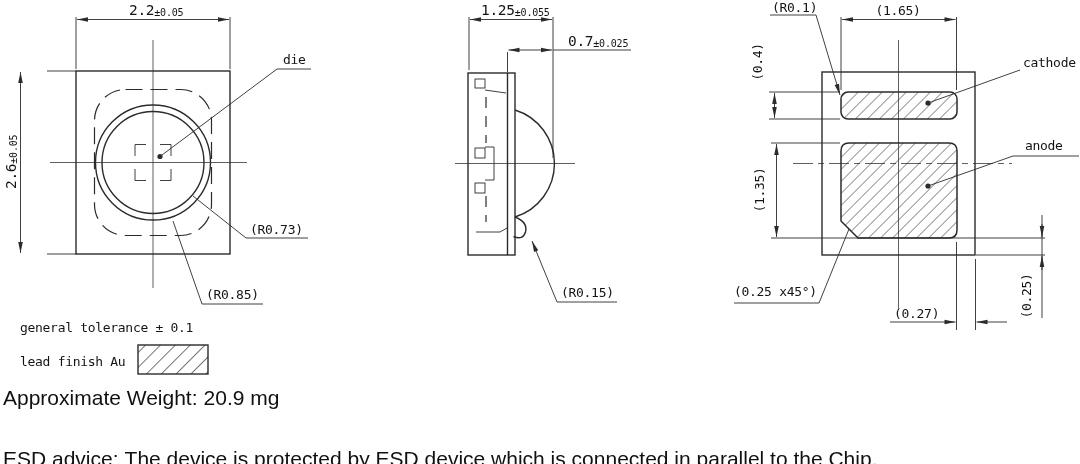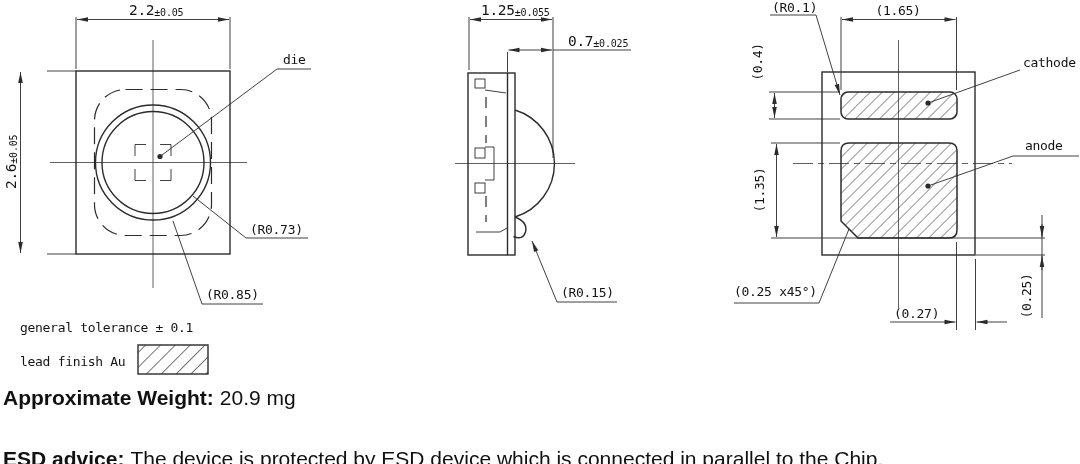--- a/index.html
+++ b/index.html
@@ -14,21 +14,21 @@
   .cl  { stroke:var(--line); stroke-width:0.75; fill:none; }          
   .dsh { stroke:var(--line); stroke-width:1.2; fill:none; }           
   .dot { fill:var(--line); }
   
   .lbl  { font-family:"DejaVu Sans Mono",monospace; font-size:13px; fill:var(--text); letter-spacing:-0.3px; }
   .dmain{ font-family:"DejaVu Sans Mono",monospace; font-size:14.5px; fill:var(--text); letter-spacing:-0.3px; }
   .dtol { font-size:10px; letter-spacing:-0.2px; }
   
   .foot { position:absolute; left:3px; font-family:"Liberation Sans","DejaVu Sans",sans-serif;
           font-size:21px; color:#111; white-space:nowrap; }
-  .foot b { font-weight:bold; margin-right:6px; }
+  .foot b { font-weight:normal; margin-right:6px; }
   #weight-line { top:386px; }
   #esd-line { top:447px; }
 </style>
 </head>
 <body>
 
 <div class="stage">
 
   <svg width="1080" height="380" viewBox="0 0 1080 380">
     <defs>

